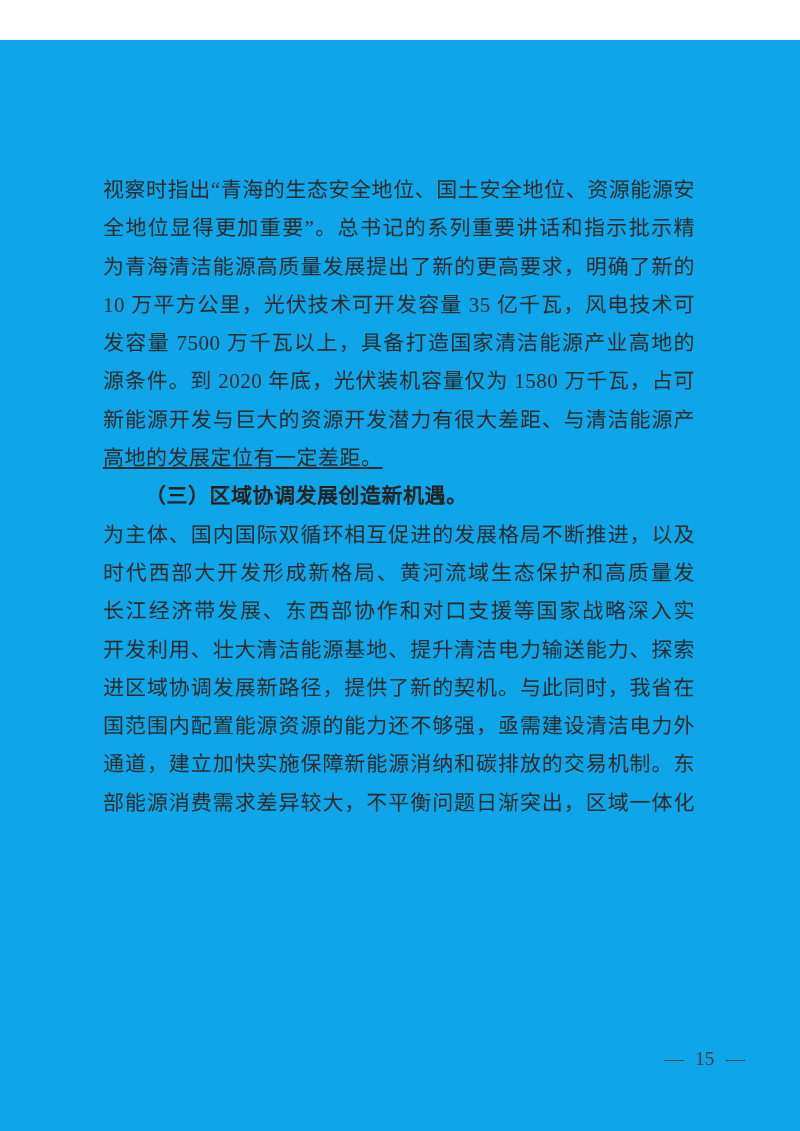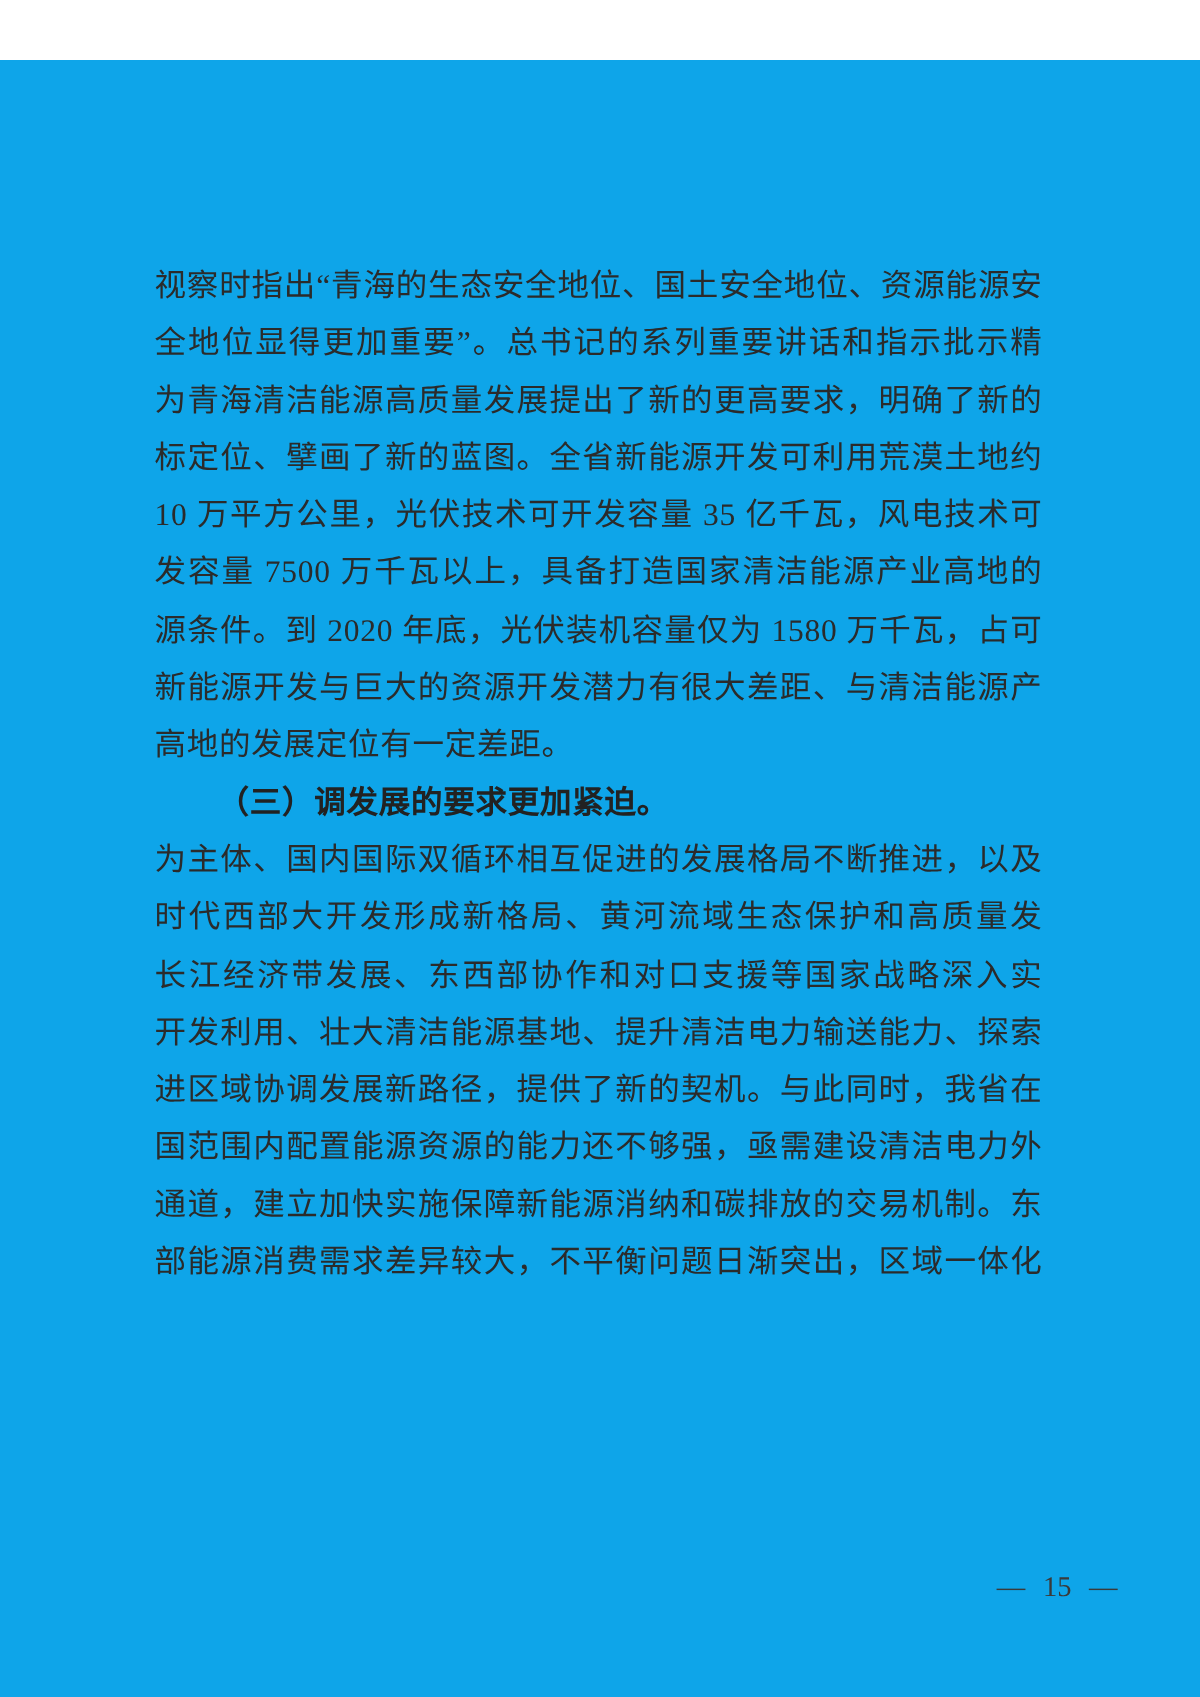--- a/index.html
+++ b/index.html
@@ -31,20 +31,21 @@
     overflow: hidden;
   }
   .ln.fill {
     text-align: justify;
     text-align-last: justify;
     text-justify: inter-character;
   }
   .ln.end {
     text-align: right;
     text-align-last: left;
+    text-decoration: underline;
   }
   .ln.heading {
     text-align: left;
     text-align-last: left;
     font-weight: bold;
     color: #222222;
     padding-left: 42px;
   }
   .ln.indent {
     padding-left: 42px;
@@ -65,27 +66,26 @@
   }
 </style>
 </head>
 <body>
 
 <div class="page">
   <div class="content">
     <div class="ln fill">视察时指出“青海的生态安全地位、国土安全地位、资源能源安</div>
     <div class="ln fill">全地位显得更加重要”。总书记的系列重要讲话和指示批示精神，</div>
     <div class="ln fill">为青海清洁能源高质量发展提出了新的更高要求，明确了新的目</div>
-    <div class="ln fill">标定位、擘画了新的蓝图。全省新能源开发可利用荒漠土地约</div>
     <div class="ln fill">10 万平方公里，光伏技术可开发容量 35 亿千瓦，风电技术可开</div>
     <div class="ln fill">发容量 7500 万千瓦以上，具备打造国家清洁能源产业高地的资</div>
     <div class="ln fill">源条件。到 2020 年底，光伏装机容量仅为 1580 万千瓦，占可开</div>
     <div class="ln fill">新能源开发与巨大的资源开发潜力有很大差距、与清洁能源产业</div>
     <div class="ln end">高地的发展定位有一定差距。</div>
-    <div class="ln heading">（三）调发展的要求更加紧迫。</div>
+    <div class="ln heading">（三）区域协调发展创造新机遇。</div>
     <div class="ln fill">为主体、国内国际双循环相互促进的发展格局不断推进，以及新</div>
     <div class="ln fill">时代西部大开发形成新格局、黄河流域生态保护和高质量发展、</div>
     <div class="ln fill">长江经济带发展、东西部协作和对口支援等国家战略深入实施，</div>
     <div class="ln fill">开发利用、壮大清洁能源基地、提升清洁电力输送能力、探索推</div>
     <div class="ln fill">进区域协调发展新路径，提供了新的契机。与此同时，我省在全</div>
     <div class="ln fill">国范围内配置能源资源的能力还不够强，亟需建设清洁电力外送</div>
     <div class="ln fill">通道，建立加快实施保障新能源消纳和碳排放的交易机制。东西</div>
     <div class="ln fill">部能源消费需求差异较大，不平衡问题日渐突出，区域一体化协</div>
   </div>
 

